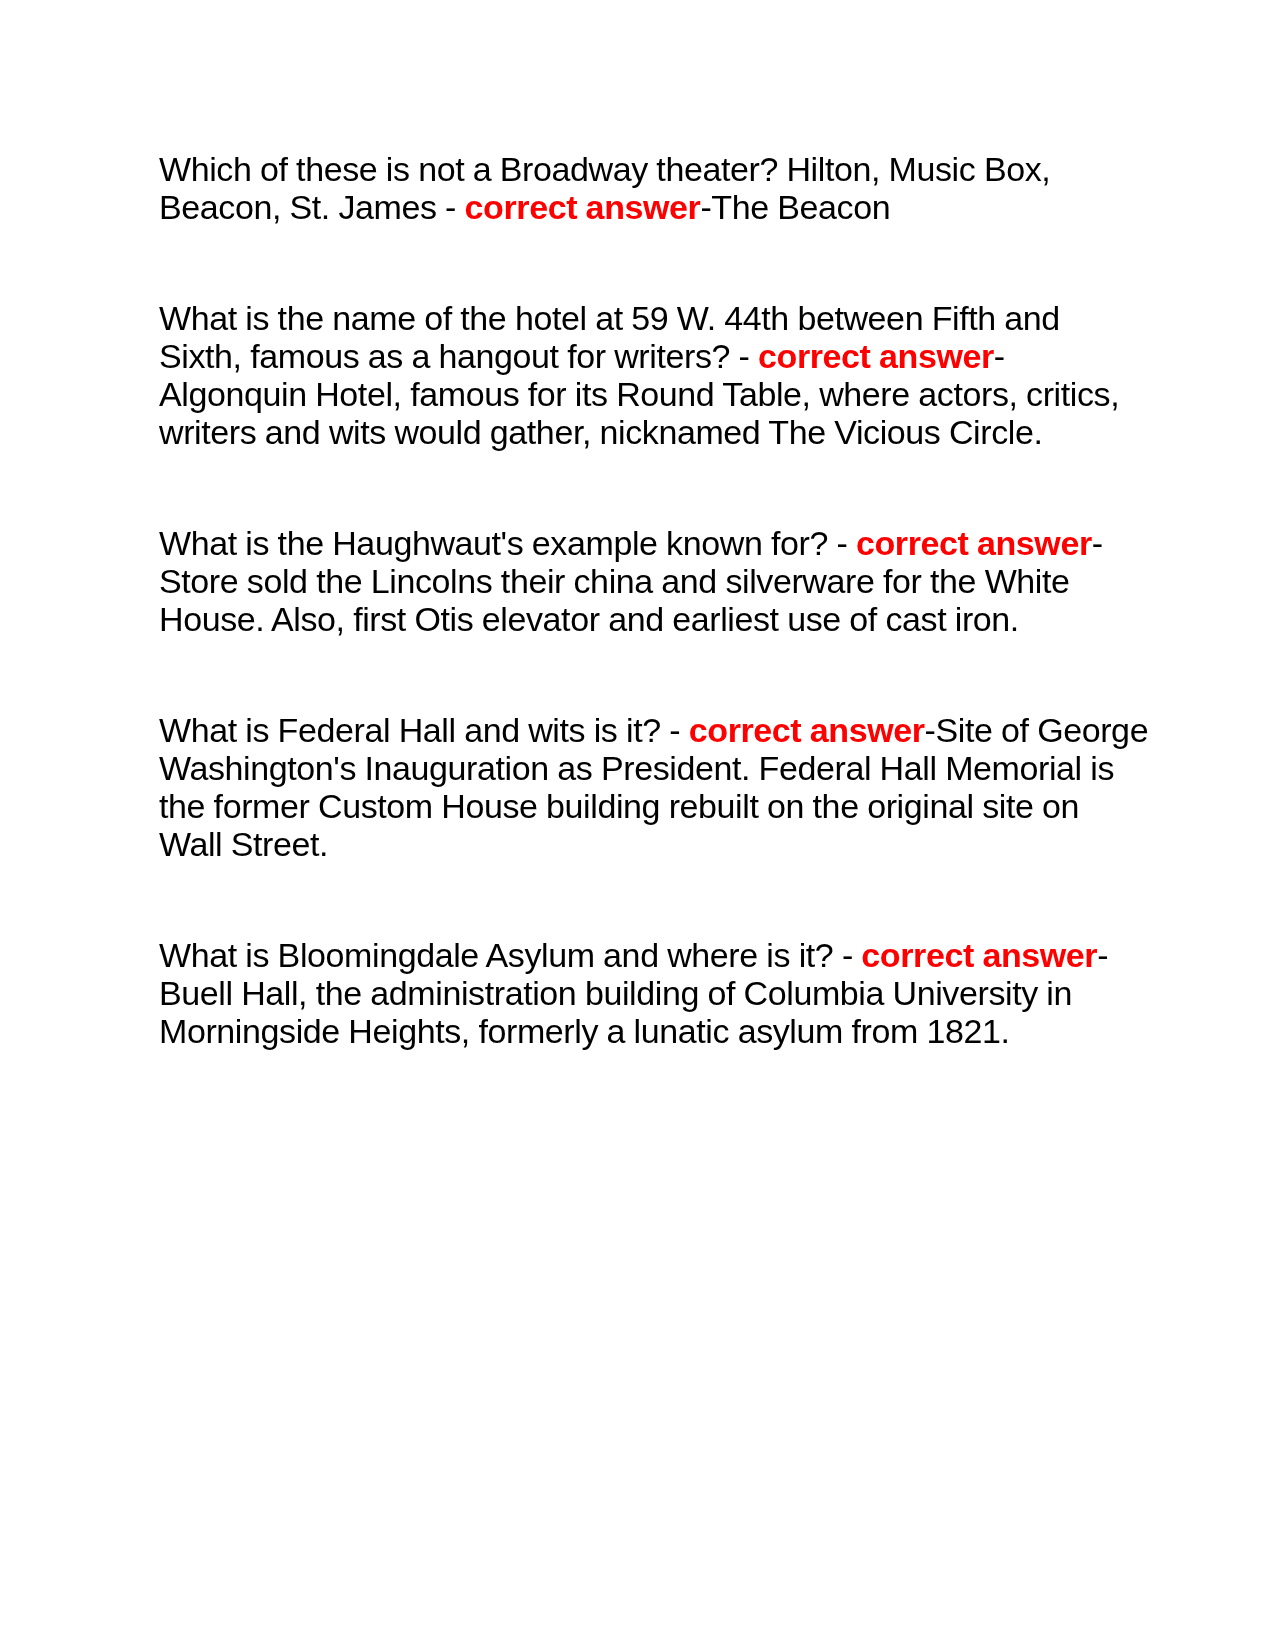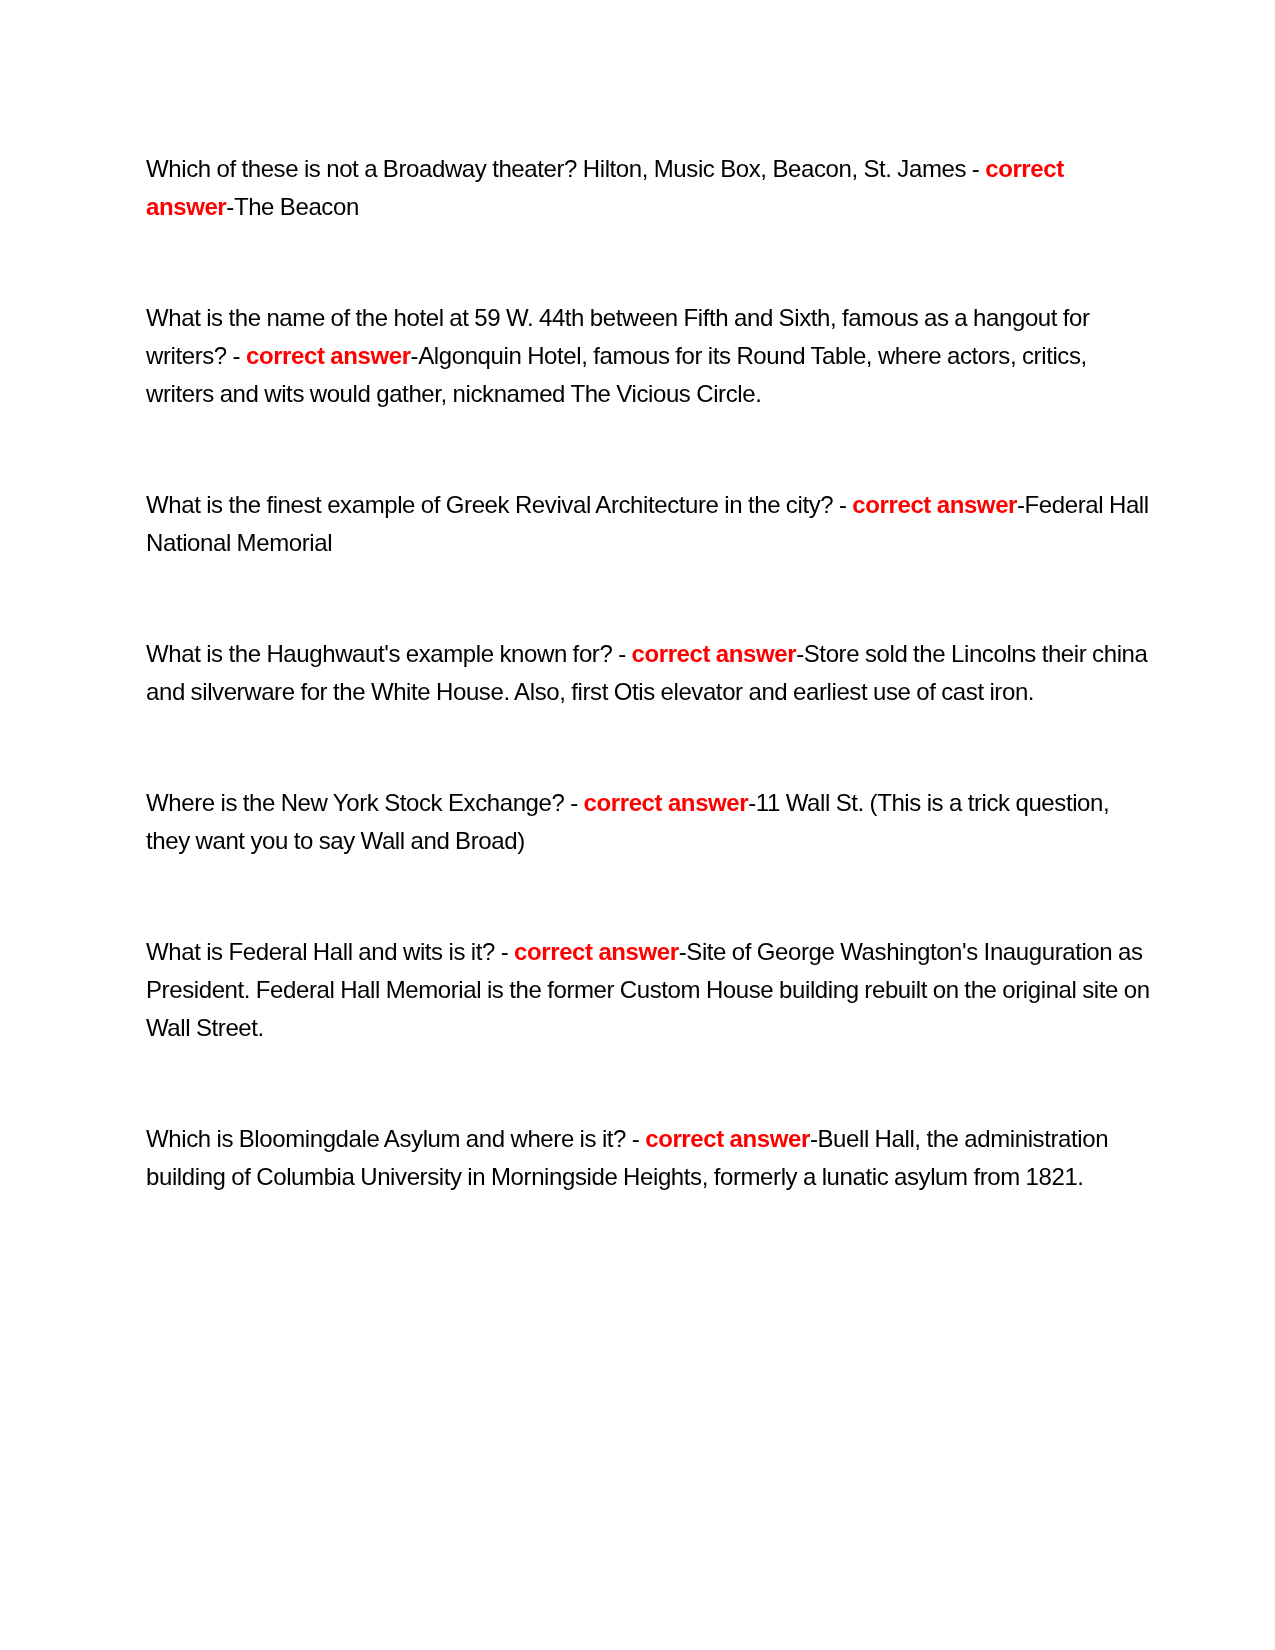--- a/index.html
+++ b/index.html
@@ -12,43 +12,41 @@
     font-family: "Liberation Sans", sans-serif;
   }
   .page {
     box-sizing: border-box;
     width: 1275px;
     height: 1650px;
     padding: 150px 125px 0 146px;
     overflow: hidden;
   }
   .card {
-    margin: 0 0 73px 0;
-    font-size: 24px;
+    margin: 0 0 73px 13px;
+    font-size: 34px;
     line-height: 38px;
     letter-spacing: -0.4px;
     word-spacing: -0.5px;
   }
   .marker {
     font-weight: 700;
   }
 </style>
 </head>
 <body style="background: rgb(255, 255, 255); color: rgb(0, 0, 0);">
 
 <div class="page">
 
   <p class="card"><span>Which of these is not a Broadway theater? Hilton, Music Box, Beacon, St. James</span><span> - </span><span class="marker" style="color: rgb(255, 0, 0);">correct answer</span><span>-</span><span>The Beacon</span></p>
 
   <p class="card"><span>What is the name of the hotel at 59 W. 44th between Fifth and Sixth, famous as a hangout for writers?</span><span> - </span><span class="marker" style="color: rgb(255, 0, 0);">correct answer</span><span>-</span><span>Algonquin Hotel, famous for its Round Table, where actors, critics, writers and wits would gather, nicknamed The Vicious Circle.</span></p>
 
-  <p class="card"><span>What is the finest example of Greek Revival Architecture in the city?</span><span> - </span><span class="marker" style="color: rgb(255, 0, 0);">correct answer</span><span>-</span><span>Federal Hall National Memorial</span></p>
 
   <p class="card"><span>What is the Haughwaut's example known for?</span><span> - </span><span class="marker" style="color: rgb(255, 0, 0);">correct answer</span><span>-</span><span>Store sold the Lincolns their china and silverware for the White House. Also, first Otis elevator and earliest use of cast iron.</span></p>
 
-  <p class="card"><span>Where is the New York Stock Exchange?</span><span> - </span><span class="marker" style="color: rgb(255, 0, 0);">correct answer</span><span>-</span><span>11 Wall St. (This is a trick question, they want you to say Wall and Broad)</span></p>
 
   <p class="card"><span>What is Federal Hall and wits is it?</span><span> - </span><span class="marker" style="color: rgb(255, 0, 0);">correct answer</span><span>-</span><span>Site of George Washington's Inauguration as President. Federal Hall Memorial is the former Custom House building rebuilt on the original site on Wall Street.</span></p>
 
-  <p class="card"><span>Which is Bloomingdale Asylum and where is it?</span><span> - </span><span class="marker" style="color: rgb(255, 0, 0);">correct answer</span><span>-</span><span>Buell Hall, the administration building of Columbia University in Morningside Heights, formerly a lunatic asylum from 1821.</span></p>
+  <p class="card"><span>What is Bloomingdale Asylum and where is it?</span><span> - </span><span class="marker" style="color: rgb(255, 0, 0);">correct answer</span><span>-</span><span>Buell Hall, the administration building of Columbia University in Morningside Heights, formerly a lunatic asylum from 1821.</span></p>
 
 
 </div>
 
 </body></html>

